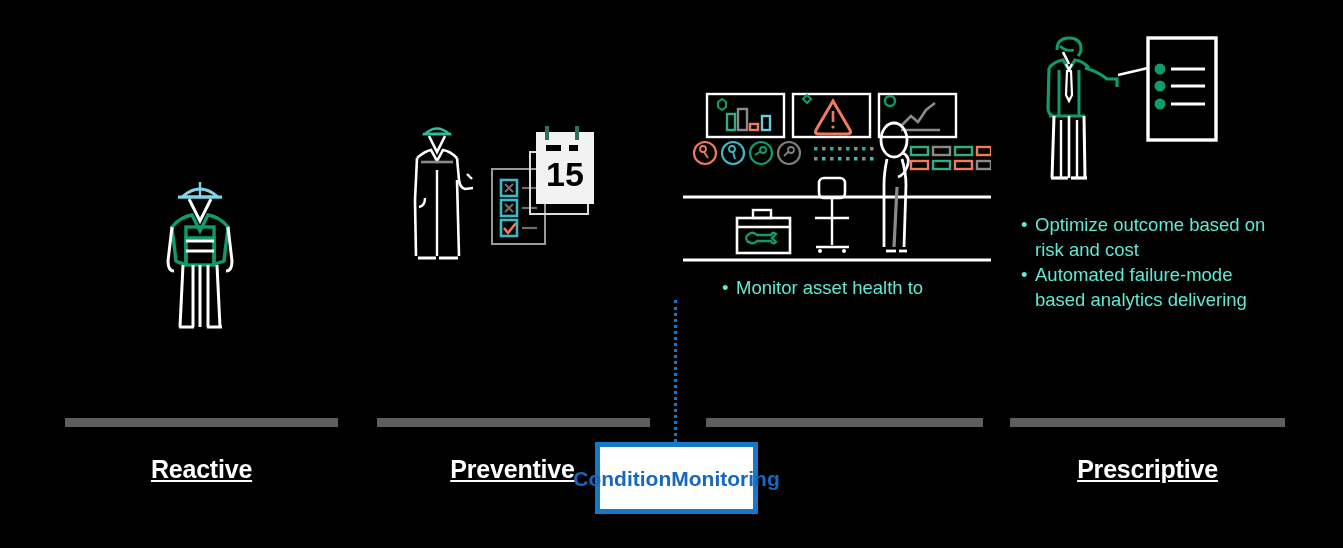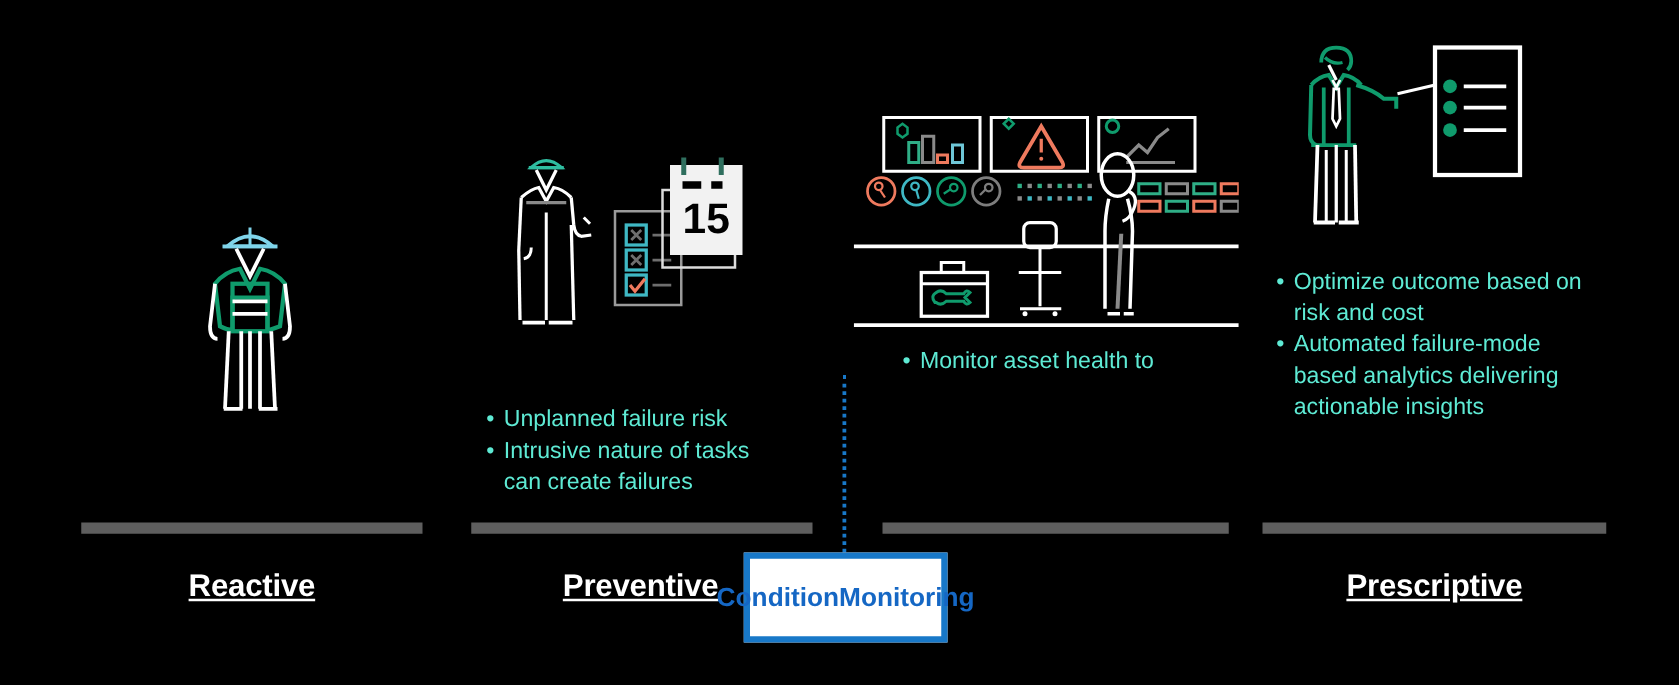--- a/index.html
+++ b/index.html
@@ -160,29 +160,20 @@
       <rect x="125" y="34" width="58" height="62" fill="none" stroke="#dcdcdc" stroke-width="2"></rect>
 
       <rect x="131" y="14" width="58" height="72" fill="#f2f2f2"></rect>
       <path d="M142 8 l0 14 M172 8 l0 14" stroke="#2f6f5e" stroke-width="4"></path>
       <rect x="141" y="27" width="15" height="6" fill="#000000"></rect>
       <rect x="164" y="27" width="9" height="6" fill="#000000"></rect>
       <text x="160" y="68" fill="#000000" font-family="Liberation Sans, sans-serif" font-size="34" font-weight="bold" text-anchor="middle">15</text>
     </svg>
   </div>
 
-  <div class="bullets" style="left:388px; top:322px; width:265px;">
-    <div class="li">
-      <span>Unplanned failure risk</span>
-    </div>
-    <div class="li">
-      <span>Intrusive nature of tasks</span><br>
-      <span>can create failures</span>
-    </div>
-  </div>
 
   <div class="bar" style="left:377px; top:418px; width:273px;"></div>
   <div class="stage-label" style="left:385px; top:455px; width:255px;">Preventive</div>
 
   <div class="art" style="left:683px; top:85px; width:308px; height:180px;">
     <svg width="308" height="180" viewBox="0 0 308 180">
 
       <rect x="24" y="9" width="77" height="43" fill="none" stroke="#ffffff" stroke-width="2.4"></rect>
       <path d="M35 17 l4 -3 l4 3 l0 5 l-4 3 l-4 -3 z" fill="none" stroke="#0f9b6c" stroke-width="2"></path>
       <rect x="44" y="29" width="8" height="16" fill="none" stroke="#2fae86" stroke-width="2.4"></rect>
@@ -332,21 +323,20 @@
   </div>
 
   <div class="bullets" style="left:1020px; top:212px; width:300px;">
     <div class="li">
       <span>Optimize outcome based on</span><br>
       <span>risk and cost</span>
     </div>
     <div class="li">
       <span>Automated failure-mode</span><br>
       <span>based analytics delivering</span><br>
-      <span>actionable insights</span>
     </div>
   </div>
 
   <div class="bar" style="left:1010px; top:418px; width:275px;"></div>
   <div class="stage-label" style="left:1010px; top:455px; width:275px;">Prescriptive</div>
 
   <div class="dotline" style="left:674px; top:300px; height:142px;"></div>
 
   <div class="cm-box" style="left:595px; top:442px; width:163px; height:72px;">
     <div class="cm-line">Condition</div>

